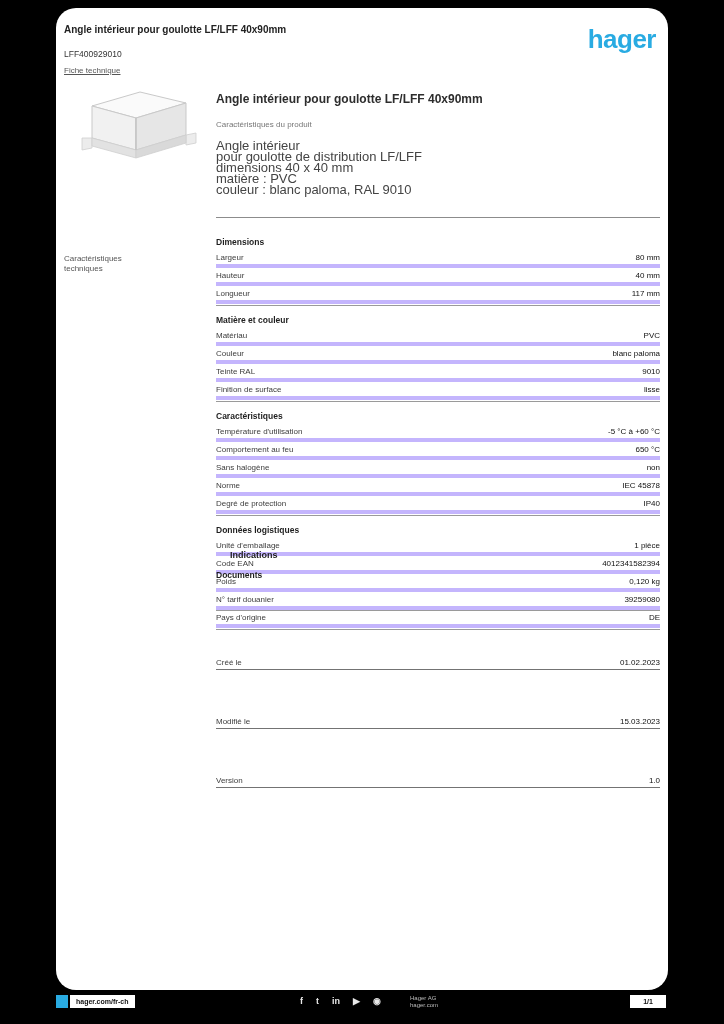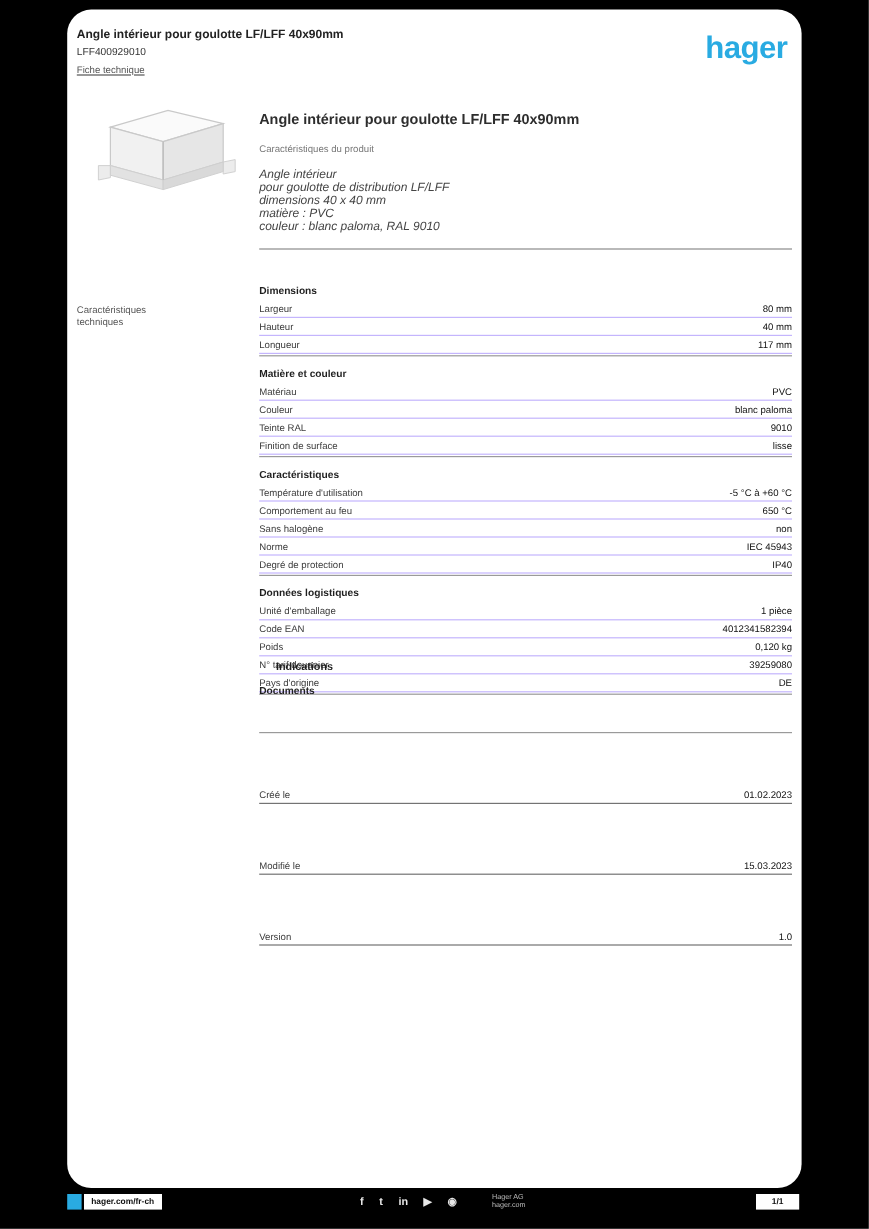--- a/index.html
+++ b/index.html
@@ -5,36 +5,36 @@
   html,body{margin:0;padding:0;}
   body{
     width:724px;height:1024px;background:#000;position:relative;
     font-family:"Liberation Sans",sans-serif;overflow:hidden;
   }
   .page{position:absolute;left:56px;top:8px;width:612px;height:982px;background:#ffffff;border-radius:20px;}
 
   
   .doc-header{position:absolute;left:8px;top:16px;width:380px;}
   .doc-header .l1{font-size:10px;font-weight:bold;color:#222;}
-  .doc-header .l2{font-size:8.5px;color:#333;margin-top:3px;}
+  .doc-header .l2{font-size:8.5px;color:#333;margin-top:14px;}
   .doc-header .l3{font-size:8px;color:#555;margin-top:3px;text-decoration:underline;display:inline-block;}
   .logo{position:absolute;right:12px;top:16px;font-size:26px;font-weight:bold;letter-spacing:-0.5px;}
 
   
   .product-image{position:absolute;left:8px;top:78px;width:138px;height:82px;}
   .product-title{position:absolute;left:160px;top:84px;width:444px;font-size:12px;font-weight:bold;color:#2d2d2d;}
   .product-subtitle{position:absolute;left:160px;top:112px;font-size:8px;color:#777;}
-  .product-desc{position:absolute;left:160px;top:132px;width:444px;font-size:10px;color:#444;line-height:11px;border-bottom:1px solid #8c8c8c;padding-bottom:12px;font-style:italic;}
+  .product-desc{position:absolute;left:160px;top:132px;width:444px;font-size:13px;color:#444;line-height:11px;border-bottom:1px solid #8c8c8c;padding-bottom:22px;}
 
   .side-label{position:absolute;left:8px;top:226px;width:95px;font-size:8px;color:#555;line-height:10px;margin-top:20px;}
 
   
   .char-table{position:absolute;left:160px;top:222px;width:444px;}
   .section-title{font-size:8.5px;font-weight:bold;color:#1f1f1f;padding:7px 0 3px 0;}
-  .crow{display:flex;justify-content:space-between;padding:2.5px 0;border-bottom:1px solid #c4b5fd;font-size:8px;color:#3c3c3c;}
+  .crow{display:flex;justify-content:space-between;padding:2.5px 0;border-bottom:4px solid #c4b5fd;font-size:8px;color:#3c3c3c;}
   .crow .val{color:#111;text-align:right;white-space:nowrap;}
   .sec-divider{border-bottom:1px solid #9a9a9a;margin:1px 0 2px 0;}
 
   
   .indications{position:absolute;left:160px;top:542px;width:444px;}
   .indications .ind-title{font-size:9px;font-weight:bold;color:#1f1f1f;margin-bottom:4px;margin-left:14px;}
   .indications .ind-line{font-size:8px;color:#444;line-height:11px;}
   .indications .ind-sub{font-size:8.5px;font-weight:bold;color:#1f1f1f;margin-top:10px;}
 
   .meta-table{position:absolute;left:160px;top:602px;width:444px;border-top:1px solid #9a9a9a;}
@@ -128,21 +128,21 @@
       <div class="crow">
         <span class="lbl">Comportement au feu</span>
         <span class="val">650 °C</span>
       </div>
       <div class="crow">
         <span class="lbl">Sans halogène</span>
         <span class="val">non</span>
       </div>
       <div class="crow">
         <span class="lbl">Norme</span>
-        <span class="val">IEC 45943</span>
+        <span class="val">IEC 45878</span>
       </div>
       <div class="crow">
         <span class="lbl">Degré de protection</span>
         <span class="val">IP40</span>
       </div>
       <div class="sec-divider"></div>
       <div class="section-title">Données logistiques</div>
       <div class="crow">
         <span class="lbl">Unité d'emballage</span>
         <span class="val">1 pièce</span>

